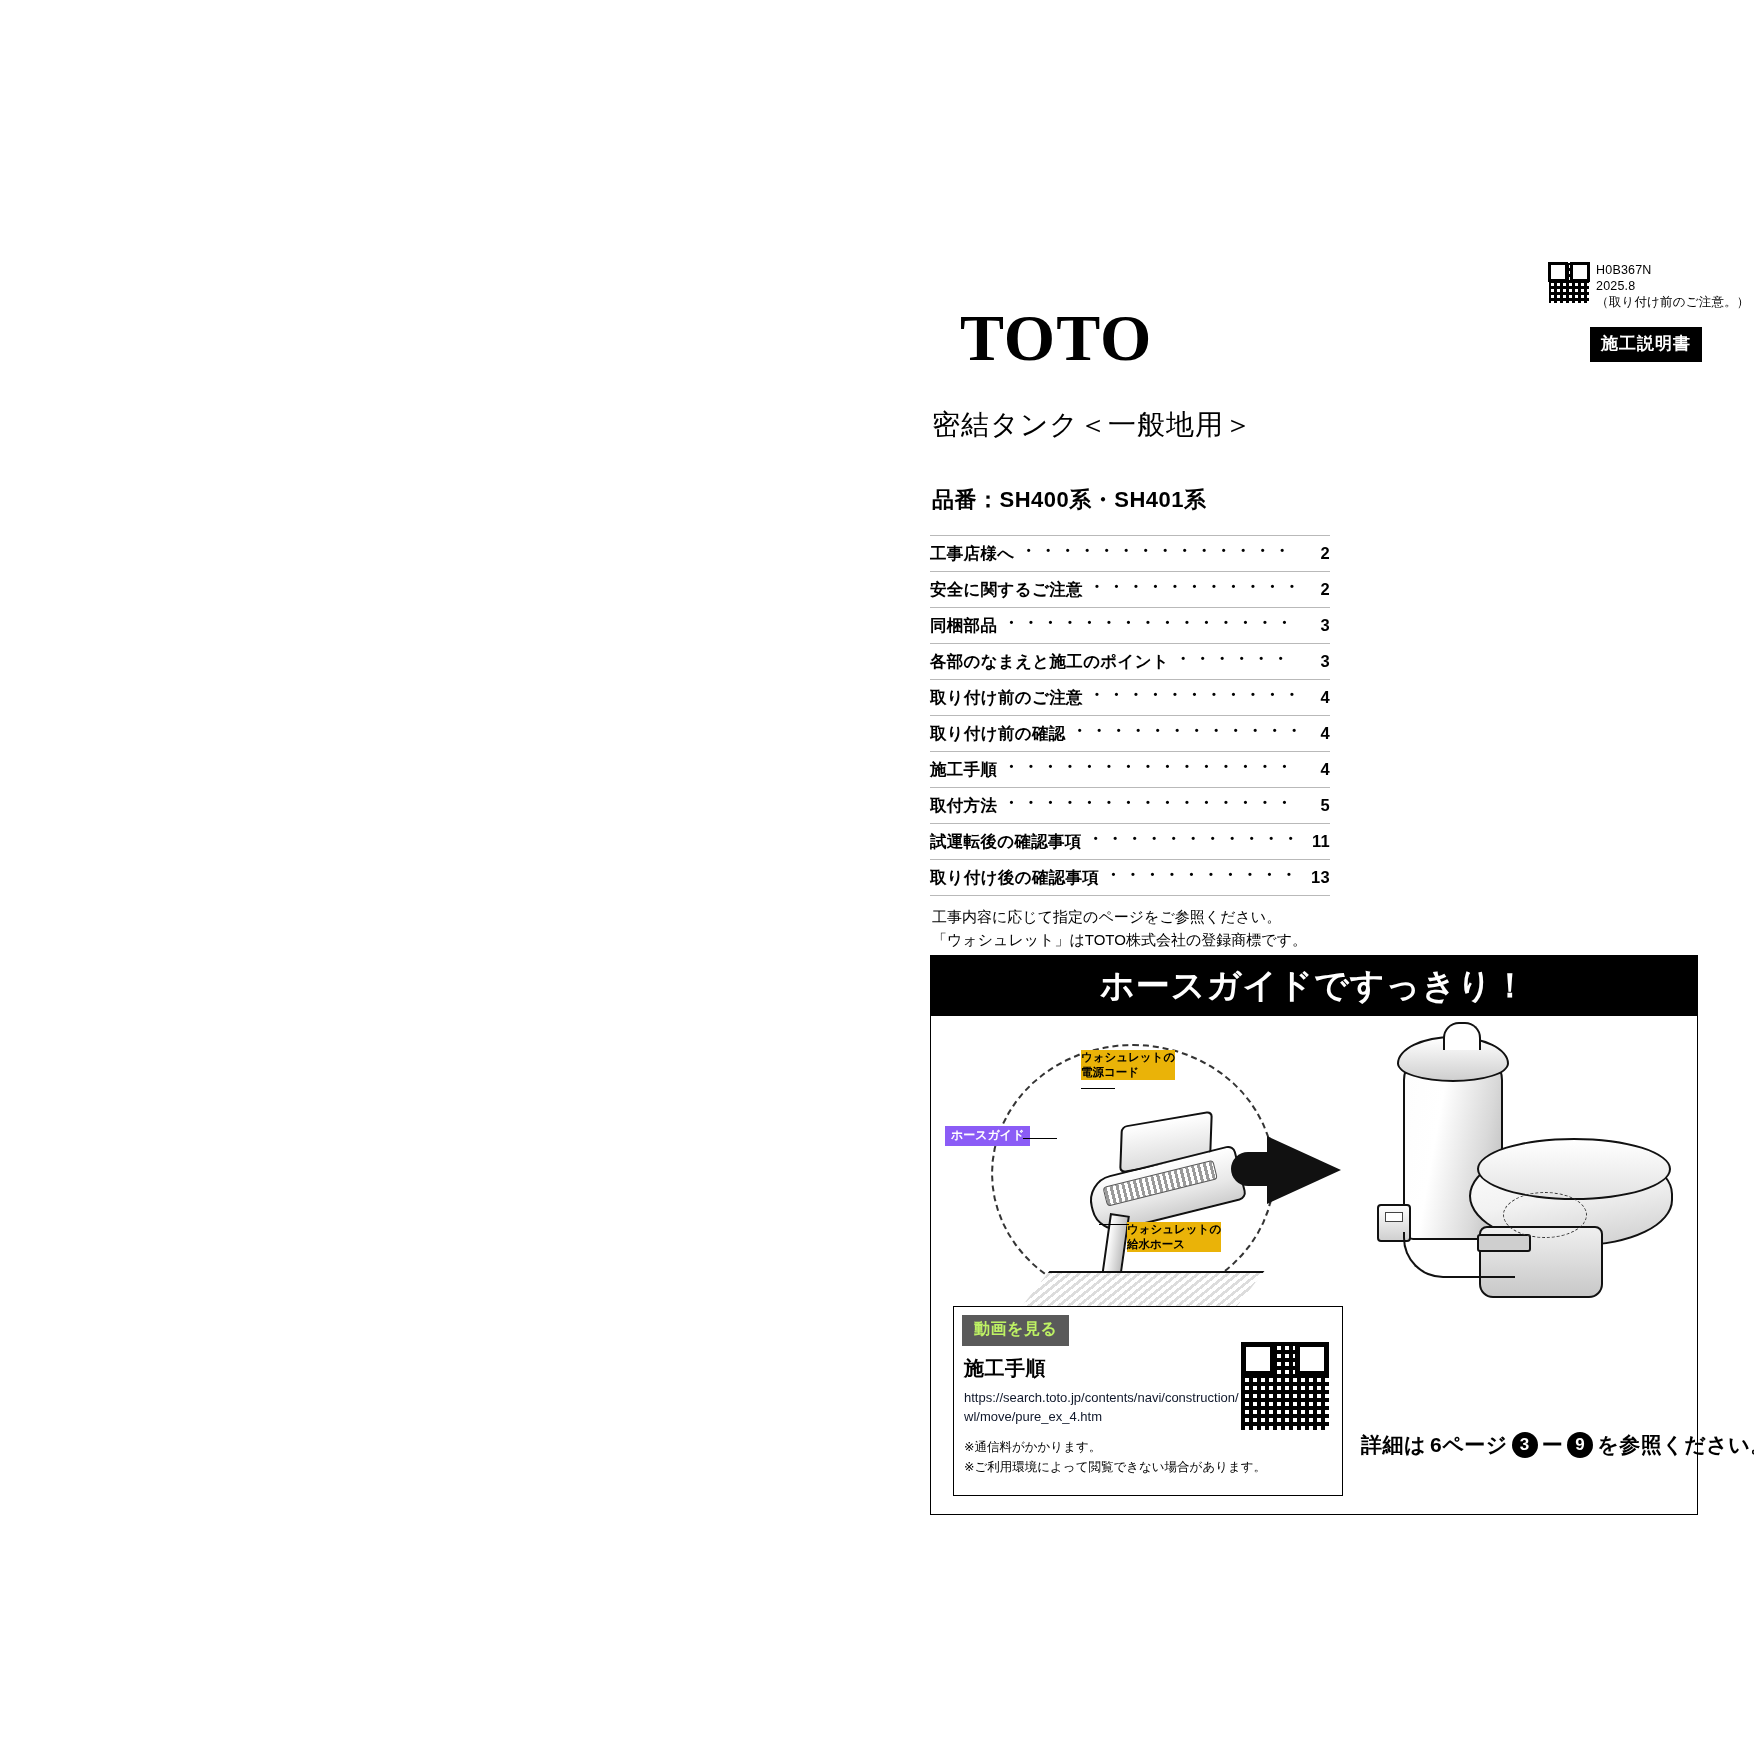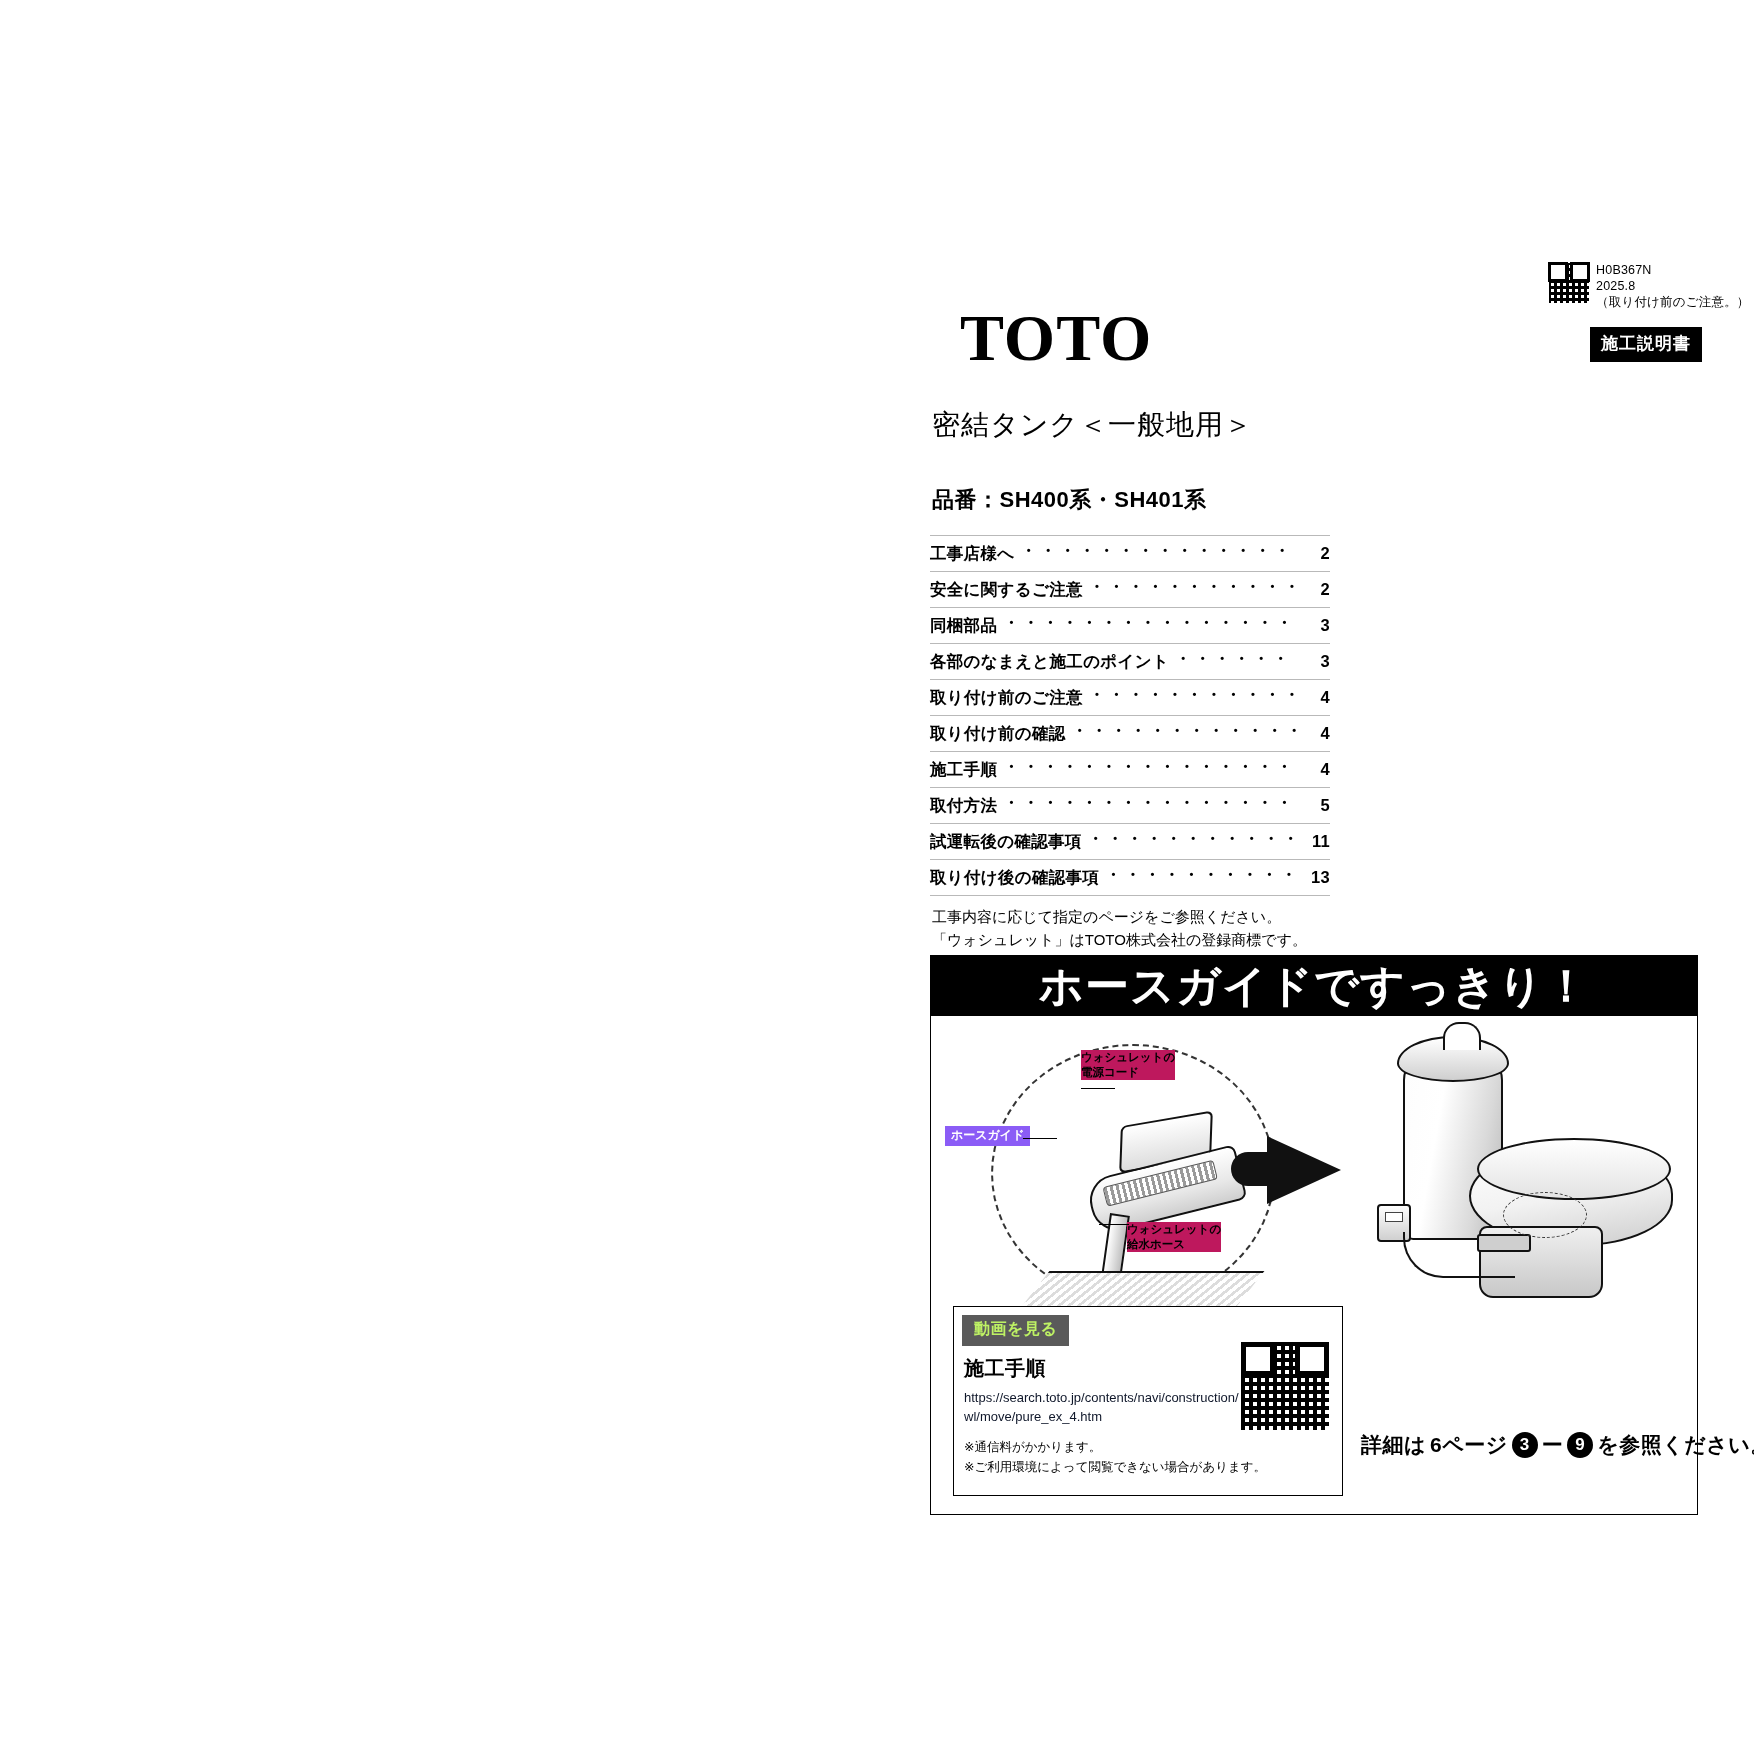--- a/index.html
+++ b/index.html
@@ -97,21 +97,21 @@
   .promo{
     position:absolute;left:930px;top:955px;
     width:768px;height:560px;
     background:#ffffff;
     border:1px solid #000;
     box-sizing:border-box;
   }
   .promo-header{
     height:60px;background:#000;color:#fff;
     display:flex;align-items:center;justify-content:center;
-    font-size:44px;font-weight:bold;letter-spacing:1px;
+    font-size:34px;font-weight:bold;letter-spacing:1px;
   }
   .promo-body{position:relative;height:498px;background:#fff;}
 
   
   .zoom-circle{
     position:absolute;left:60px;top:28px;width:280px;height:255px;
     border:2px dashed #333;border-radius:50%;
     background:#fff;
   }
   .ill-hose{
@@ -141,21 +141,21 @@
     position:absolute;left:40px;top:225px;width:215px;height:40px;
     border-top:2px solid #111;
     background:repeating-linear-gradient(115deg,#dcdcdc 0 4px,#fff 4px 9px);
     transform:skewX(-38deg);
   }
 
   .callout{
     position:absolute;font-size:11.5px;font-weight:bold;line-height:1.3;white-space:nowrap;
   }
   .callout-box{
-    background:#be185d;
+    background:#eab308;
   }
   .callout-line{
     position:absolute;background:#000;height:1px;
   }
   .callout-hose{
     left:14px;top:110px;background:#8b5cf6;color:#fff;padding:2px 6px;font-size:12px;
   }
 
   
   .arrow{

